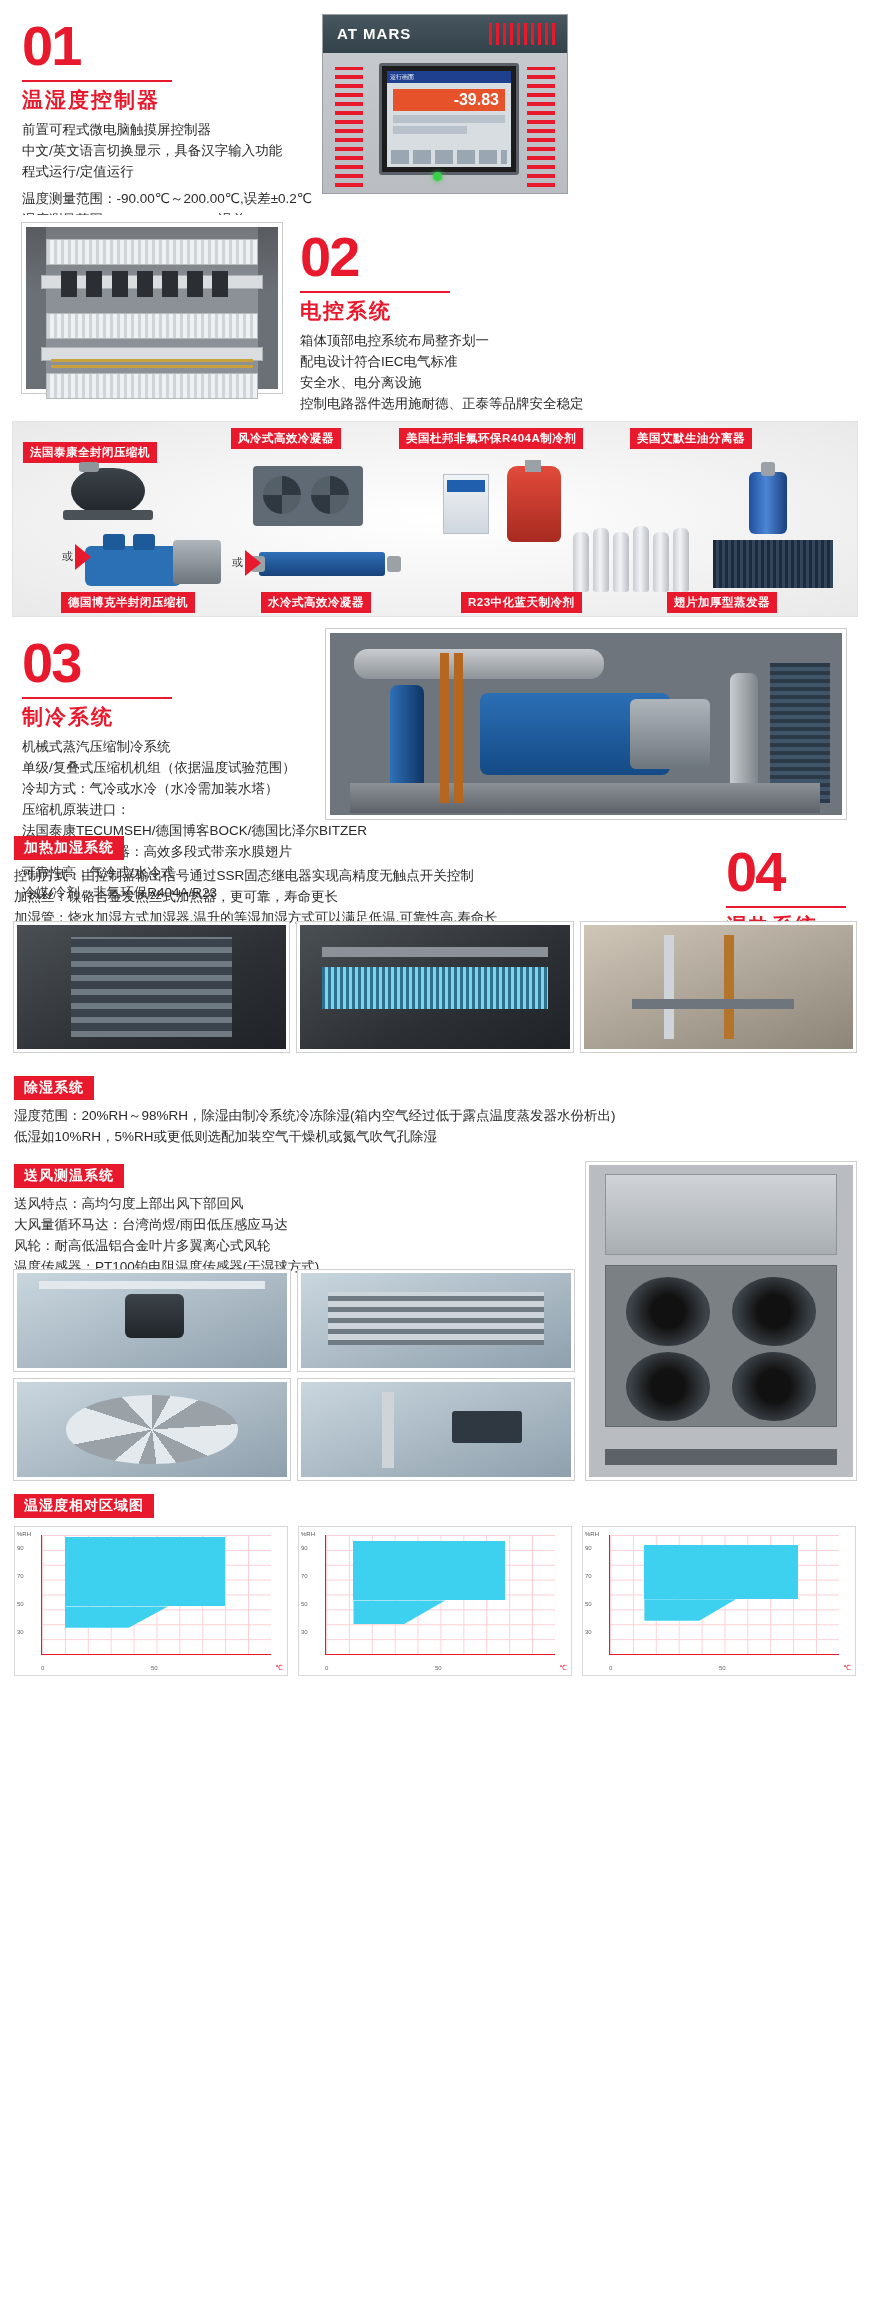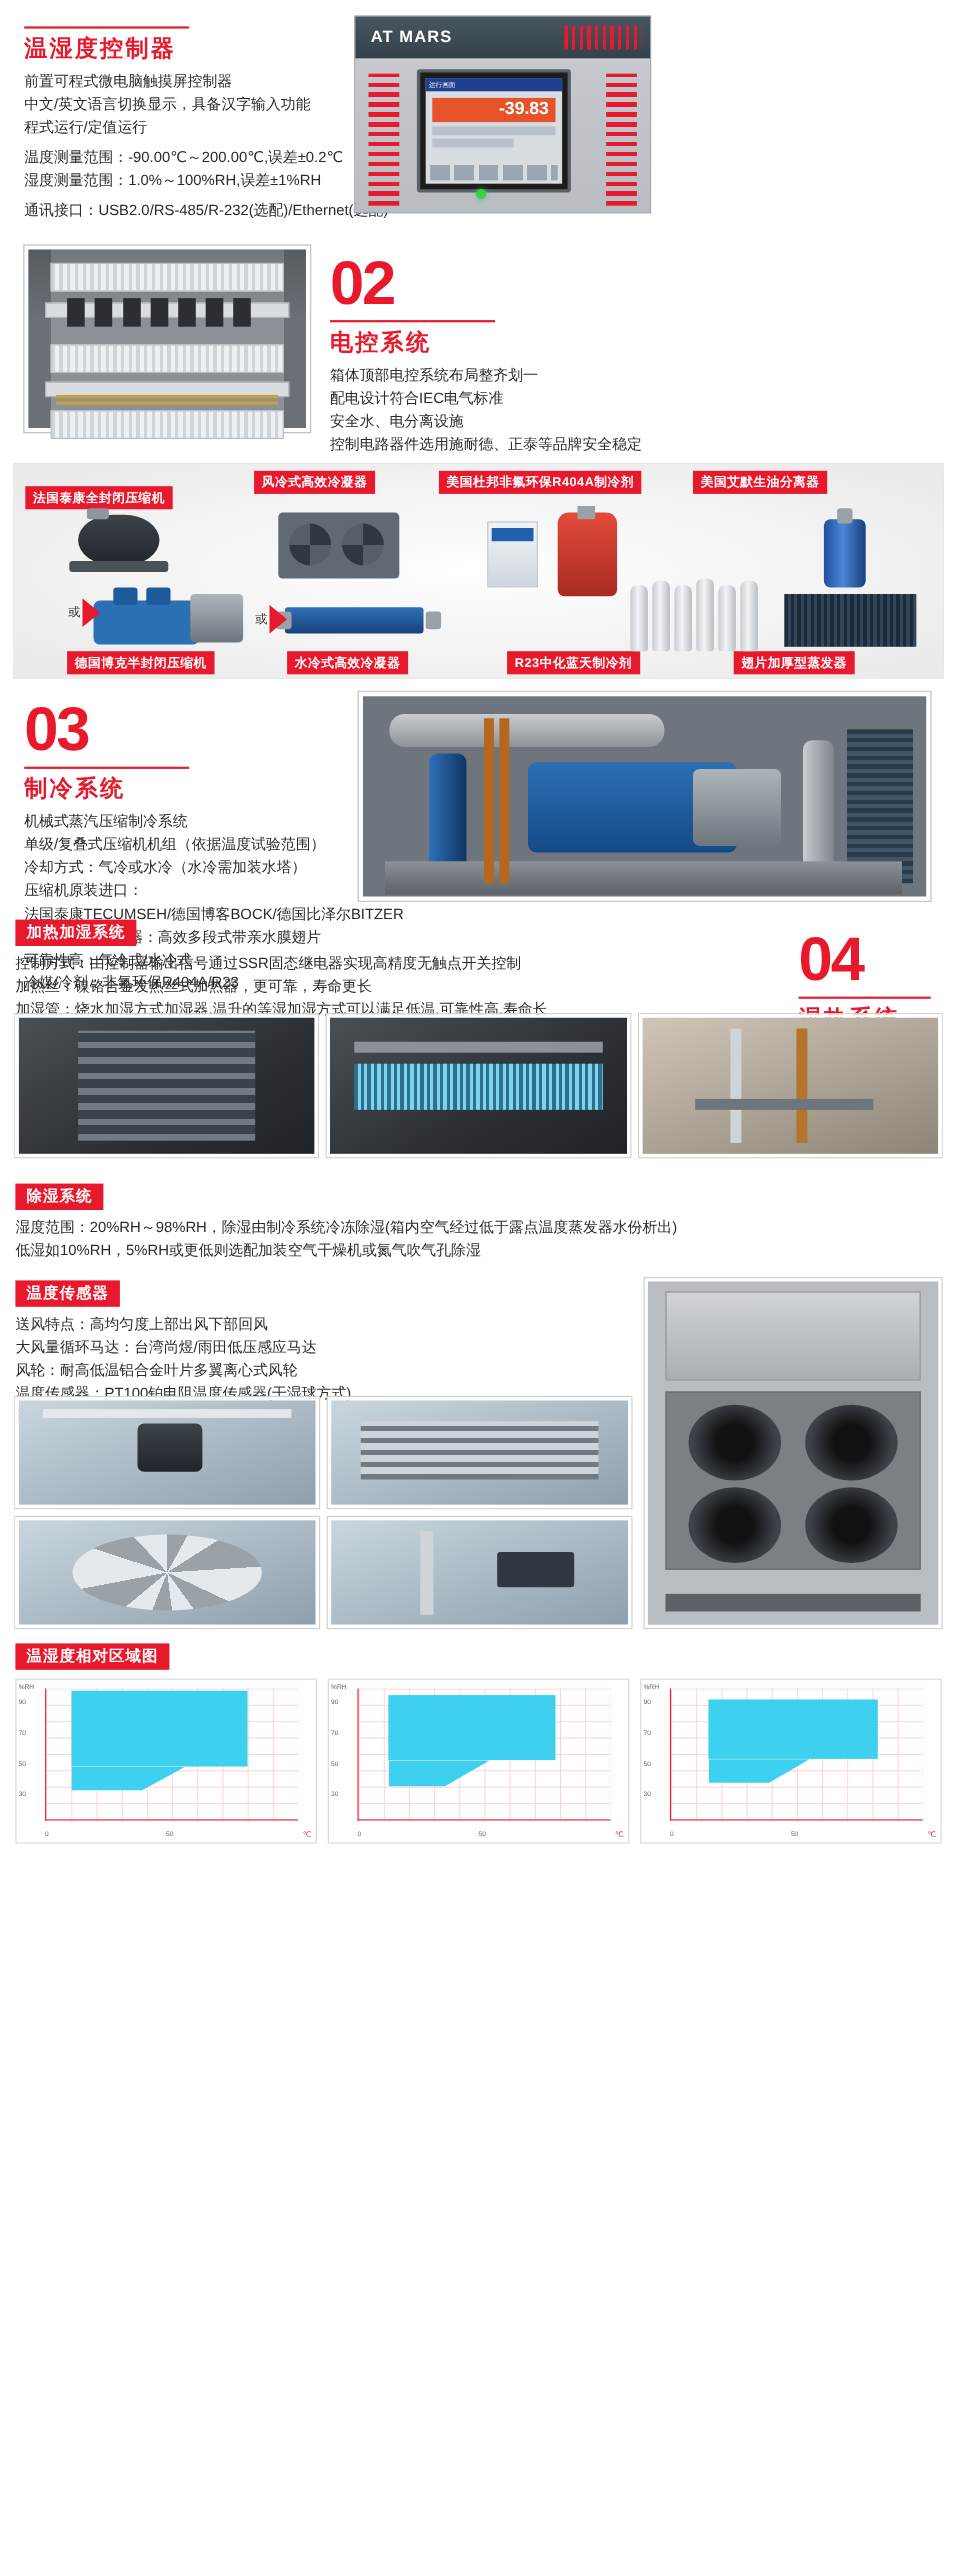--- a/index.html
+++ b/index.html
@@ -38,21 +38,21 @@
     border: 1px solid #cfcfcf;
     background: #f2f2f2;
     overflow: hidden;
     position: relative;
   }
 
   
   .s1 { height: 215px; }
   .s1 .left { position: absolute; left: 22px; top: 18px; width: 300px; }
   .s1 .panelbox {
-    position: absolute; left: 322px; top: 14px; width: 270px; height: 180px;
+    position: absolute; left: 322px; top: 14px; width: 246px; height: 180px;
     background: linear-gradient(180deg,#c9ccd0 0%, #b9bcc1 100%);
     border: 1px solid #9aa0a6;
   }
   .s1 .panel-logo {
     position:absolute; left: 14px; top: 10px; color:#fff; font-size: 15px; font-weight:bold; letter-spacing:1px;
     font-family:"Liberation Sans",sans-serif;
   }
   .s1 .panel-top {
     position:absolute; left:0; top:0; width:100%; height:38px;
     background: linear-gradient(180deg,#3c4a57 0%, #2a3views 100%);
@@ -166,20 +166,21 @@
   .fanblade { position:absolute; border-radius:50%; background: conic-gradient(#2f3840 0 25%, #555f68 0 50%, #2f3840 0 75%, #555f68 0); }
   .bottle { position:absolute; background: linear-gradient(90deg,#c8cdd2,#f2f4f6 45%,#b9bec3); border-radius:6px 6px 3px 3px; }
 </style>
 </head>
 <body>
 
 <div class="page">
 
   <div class="sec s1">
     <div class="left">
+      <div class="num">01</div>
       <div class="redline"></div>
       <div class="title-red">温湿度控制器</div>
       <div class="body-txt">
         <div>前置可程式微电脑触摸屏控制器</div>
         <div>中文/英文语言切换显示，具备汉字输入功能</div>
         <div>程式运行/定值运行</div>
         <div style="height:6px"></div>
         <div>温度测量范围：-90.00℃～200.00℃,误差±0.2℃</div>
         <div>湿度测量范围：1.0%～100%RH,误差±1%RH</div>
         <div style="height:6px"></div>
@@ -374,21 +375,21 @@
       <div class="hdr-red">除湿系统</div>
       <div class="body-txt" style="margin-top:6px">
         <div>湿度范围：20%RH～98%RH，除湿由制冷系统冷冻除湿(箱内空气经过低于露点温度蒸发器水份析出)</div>
         <div>低湿如10%RH，5%RH或更低则选配加装空气干燥机或氮气吹气孔除湿</div>
       </div>
     </div>
   </div>
 
   <div class="sec s7">
     <div class="wrap">
-      <div class="hdr-red">温度传感器</div>
+      <div class="hdr-red">送风测温系统</div>
       <div class="body-txt" style="margin-top:6px">
         <div>送风特点：高均匀度上部出风下部回风</div>
         <div>大风量循环马达：台湾尚煜/雨田低压感应马达</div>
         <div>风轮：耐高低温铝合金叶片多翼离心式风轮</div>
         <div>温度传感器：PT100铂电阻温度传感器(干湿球方式)</div>
         <div>湿度探头：电子式湿度传感器(可选配)</div>
       </div>
     </div>
 
     <div class="grid">

